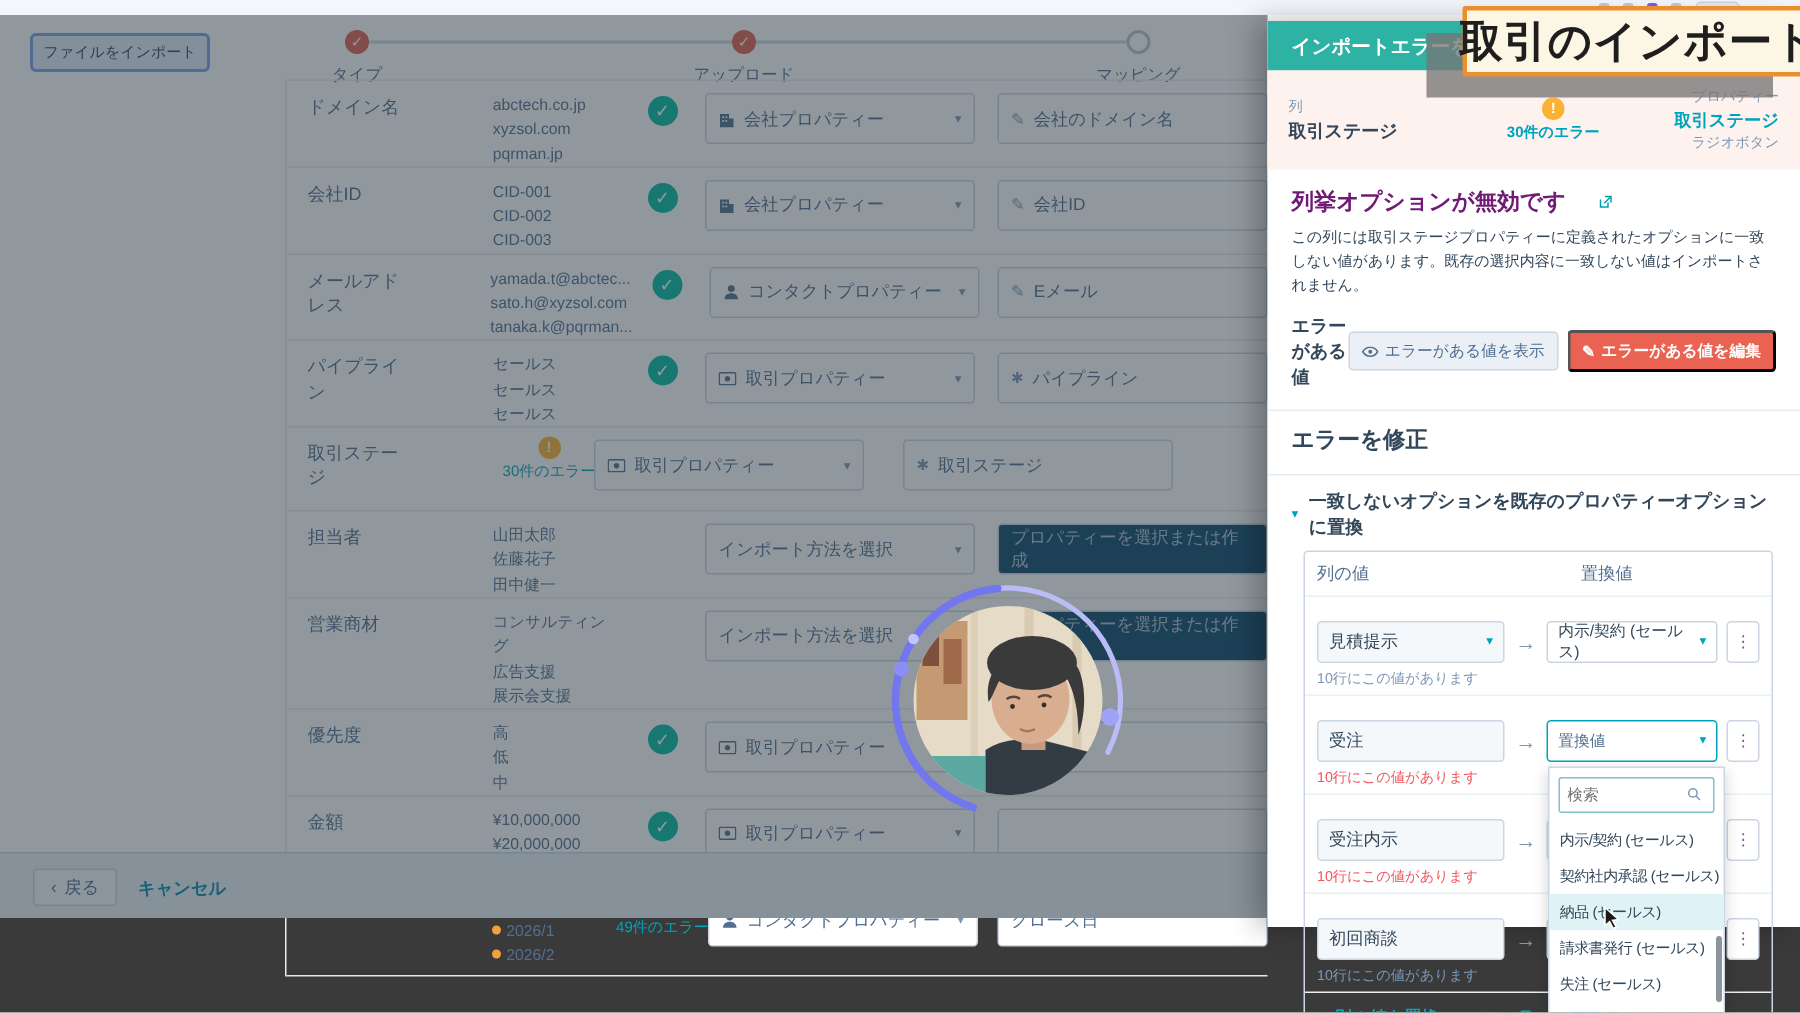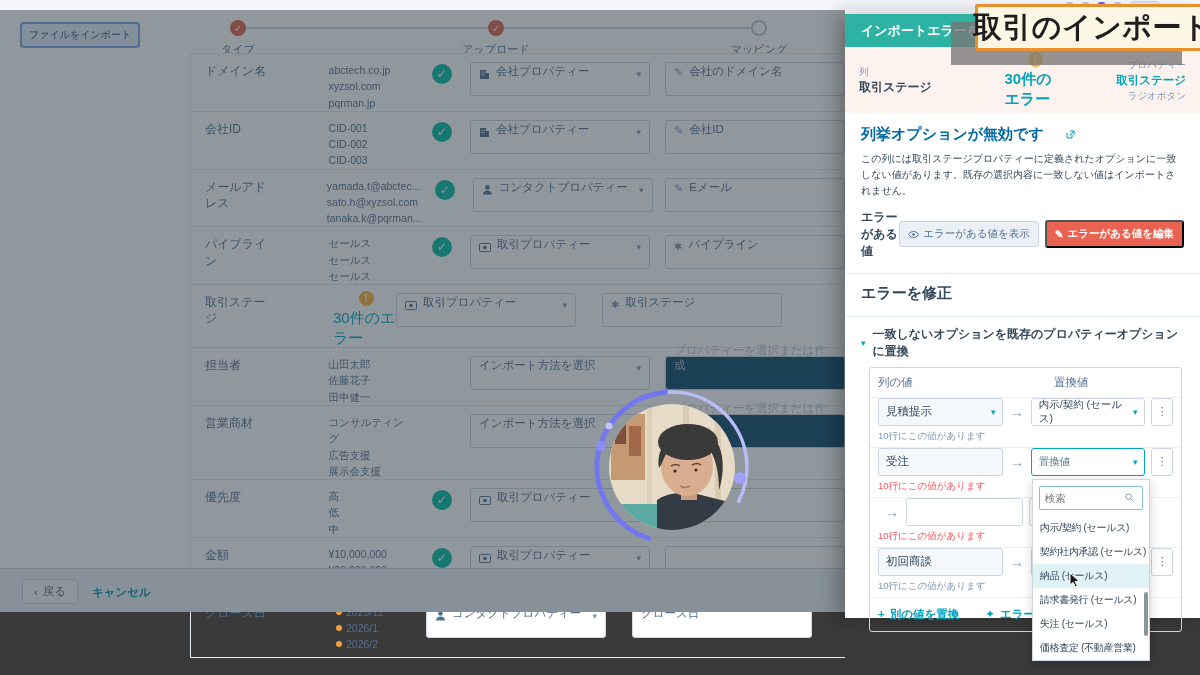--- a/index.html
+++ b/index.html
@@ -28,22 +28,22 @@
 .row{display:flex;border-bottom:1px solid #e5eaf0}
 .h48{min-height:48px}.h54{min-height:56px}.h52{min-height:52px}.h62{min-height:62px}
 .c1{width:145px;padding:9px 0 0 14px;font-size:12px;color:#516f90}
 .c1 span{display:block;width:66px;line-height:1.35}
 .c2{width:90px;padding-top:8px;font-size:10.5px;color:#516f90;line-height:1.55}
 .c3{width:60px;display:flex;flex-direction:column;align-items:center;padding-top:6px}
 .c4{width:195px;padding-top:8px}
 .c5{flex:1;padding-top:8px}
 .chk{width:20px;height:20px;border-radius:50%;background:#00bda5;color:#fff;font-size:12px;display:flex;align-items:center;justify-content:center;margin-top:4px}
 .warn{width:15px;height:15px;border-radius:50%;background:#f9b233;color:#fff;font-size:10px;font-weight:bold;display:flex;align-items:center;justify-content:center}
-.errtxt{font-size:15px;color:#00a4bd;text-align:left;width:66px;line-height:1.3;margin-top:2px}
-.fld{width:180px;height:30px;border:1px solid #cbd6e2;border-radius:3px;background:#fff;display:flex;align-items:flex-end;padding:16px 8px;font-size:11.5px;color:#506e90;gap:6px}
+.errtxt{font-size:10px;color:#00a4bd;text-align:center;width:66px;line-height:1.3;margin-top:2px}
+.fld{width:180px;height:30px;border:1px solid #cbd6e2;border-radius:3px;background:#fff;display:flex;align-items:center;padding:16px 8px;font-size:11.5px;color:#506e90;gap:6px}
 .fld .car{margin-left:auto;color:#7c98b6;font-size:9px}
 .fld.ph{background:#0c4a6e;color:#aebfd1}
 .c5 .fld{margin-left:11px}
 .ic{flex:0 0 auto;display:inline-flex}
 .pencil{color:#7c98b6;font-size:11px}
 .ast{color:#7c98b6;font-size:10px}
 .dotv{display:inline-block;width:6px;height:6px;border-radius:50%;background:#f0a13d;margin-right:4px;vertical-align:1px}
 .edited{font-size:10.5px;color:#516f90;padding-top:12px}
 
 .appfoot{position:absolute;left:0;bottom:0;width:845px;height:44px;background:#eaf0f6;border-top:1px solid #cbd6e2}
@@ -54,35 +54,35 @@
 .phead{height:33px;background:#2eb2a4;color:#fff;font-size:13px;font-weight:bold;line-height:33px;padding-left:16px}
 .pmeta{height:66px;background:#fdf2ee;display:flex;align-items:center;padding:0 14px}
 .pm-l{width:110px}
 .pm-s{font-size:9.5px;color:#7c98b6;line-height:1.6}
 .pm-b{font-size:12px;font-weight:bold;color:#33475b}
 .pm-c{flex:1;display:flex;flex-direction:column;align-items:center}
 .pm-c .errtxt{font-weight:bold;width:62px}
 .pm-r{width:84px;text-align:right}
 .pm-link{font-size:11.5px;color:#00a4bd;font-weight:bold}
 .pbody{padding:12px 16px 0 16px}
-.etitle{font-size:15px;font-weight:bold;color:#0369a1;display:flex;align-items:center;gap:22px}
+.etitle{font-size:15px;font-weight:bold;color:#701a75;display:flex;align-items:center;gap:22px}
 .ebody{margin-top:7px;font-size:10px;line-height:1.62;color:#33475b}
 .evrow{margin-top:9px;display:flex;align-items:center}
 .evlabel{font-size:12px;font-weight:bold}
 .btn{height:23px;border-radius:3px;font-size:10.5px;display:inline-flex;align-items:center;gap:4px;padding:12px 8px;white-space:nowrap}
 .btn.sec{background:#eaf0f6;border:1px solid #cbd6e2;color:#506e90;margin-left:auto}
 .btn.pri{background:#ea6352;color:#fff;margin-left:6px;font-weight:bold}
 .hr{border:none;border-top:1px solid #e3eaf1;margin:13px -16px 0 -16px}
 .fixtitle{margin-top:10px;font-size:15px;font-weight:bold;color:#33475b}
 .collap{margin-top:9px;display:flex;align-items:center;gap:7px;font-size:12px;font-weight:bold;color:#33475b}
 .chev{color:#00a4bd;font-size:9px}
 .card{margin:7px 0 0 8px;width:313px;border:1px solid #cbd6e2;border-radius:3px}
 .chead{display:flex;padding:7px 8px;font-size:11.5px;color:#516f90}
 .chead .a{width:128px}.chead .b{margin-left:48px}
-.crow{border-top:1px solid #eaf0f6;padding:0 8px 4px 8px;position:relative}
+.crow{border-top:1px solid #eaf0f6;padding:16px 8px 4px 8px;position:relative}
 .crline{display:flex;align-items:center}
 .csel{width:128px;height:28px;border:1px solid #cbd6e2;border-radius:3px;background:#f5f8fa;display:flex;align-items:center;padding:0 7px;font-size:11.5px;color:#33475b}
 .csel .car{margin-left:auto;color:#00a4bd;font-size:9px}
 .arrow{width:28px;text-align:center;color:#7c98b6;font-size:14px}
 .tsel{width:117px;height:28px;border:1px solid #cbd6e2;border-radius:3px;background:#fff;display:flex;align-items:center;padding:0 7px;font-size:10.5px;color:#33475b;position:relative}
 .tsel.open{border-color:#00a4bd}
 .tsel.muted{color:#516f90}
 .tsel .car{margin-left:auto;color:#00a4bd;font-size:9px}
 .kebab{width:22px;height:28px;border:1px solid #cbd6e2;border-radius:3px;background:#fff;color:#506e90;display:flex;align-items:center;justify-content:center;margin-left:6px;font-size:11px}
 .cnote{font-size:9.5px;color:#7c98b6;margin-top:4px}
@@ -421,20 +421,26 @@
       </div>
 
       <div class="row h62">
         <div class="c1">
             <span>クローズ日</span>
           </div>
         <div class="c2">
           <div><span class="dotv"></span><span>2025/12</span></div>
           <div><span class="dotv"></span><span>2026/1</span></div>
           <div><span class="dotv"></span><span>2026/2</span></div>
+        </div>
+        <div class="c3">
+          <div class="warn">
+              <span>!</span>
+            </div>
+          <div class="errtxt">49件のエラー</div>
         </div>
         <div class="c4">
           <div class="fld">
             <span class="ic">
                 <svg width="11" height="11" viewBox="0 0 11 11">
                   <circle cx="5.5" cy="3.4" r="2.3" fill="#516f90"></circle>
                   <path d="M1 10.5c0-2.6 2-4 4.5-4s4.5 1.4 4.5 4z" fill="#516f90"></path>
                 </svg>
               </span>
             <span>コンタクトプロパティー</span>
@@ -580,20 +586,23 @@
             </div>
             <div class="kebab">
                 <span>⋮</span>
               </div>
           </div>
           <div class="cnote red">10行にこの値があります</div>
         </div>
 
         <div class="crow">
           <div class="crline">
+            <div class="csel">
+              <span>受注内示</span>
+            </div>
             <span class="arrow">→</span>
             <div class="tsel"></div>
             <div class="kebab">
                 <span>⋮</span>
               </div>
           </div>
           <div class="cnote red">10行にこの値があります</div>
         </div>
 
         <div class="crow">

